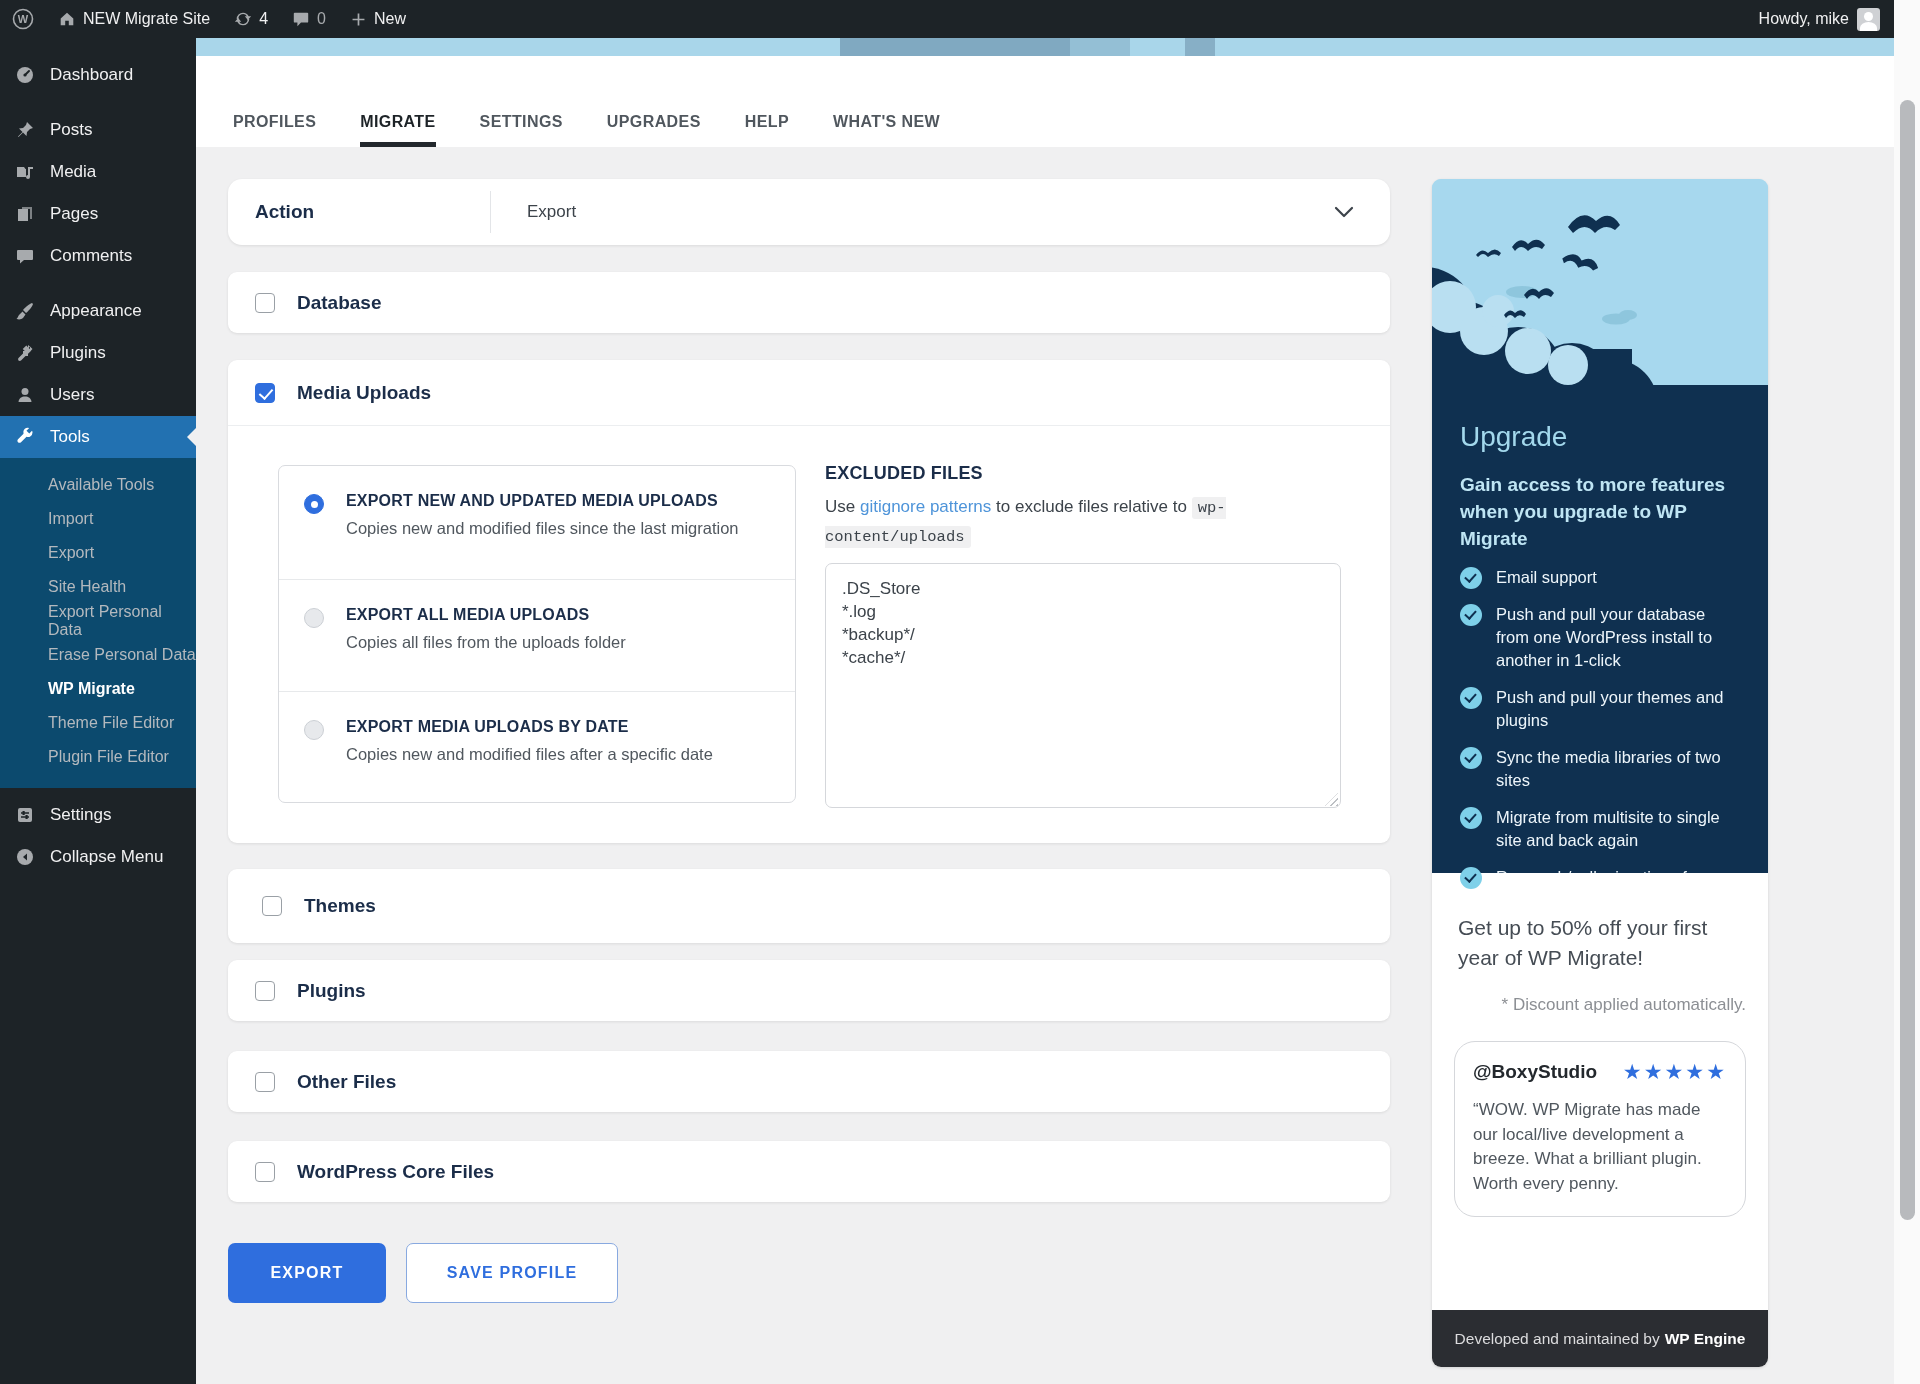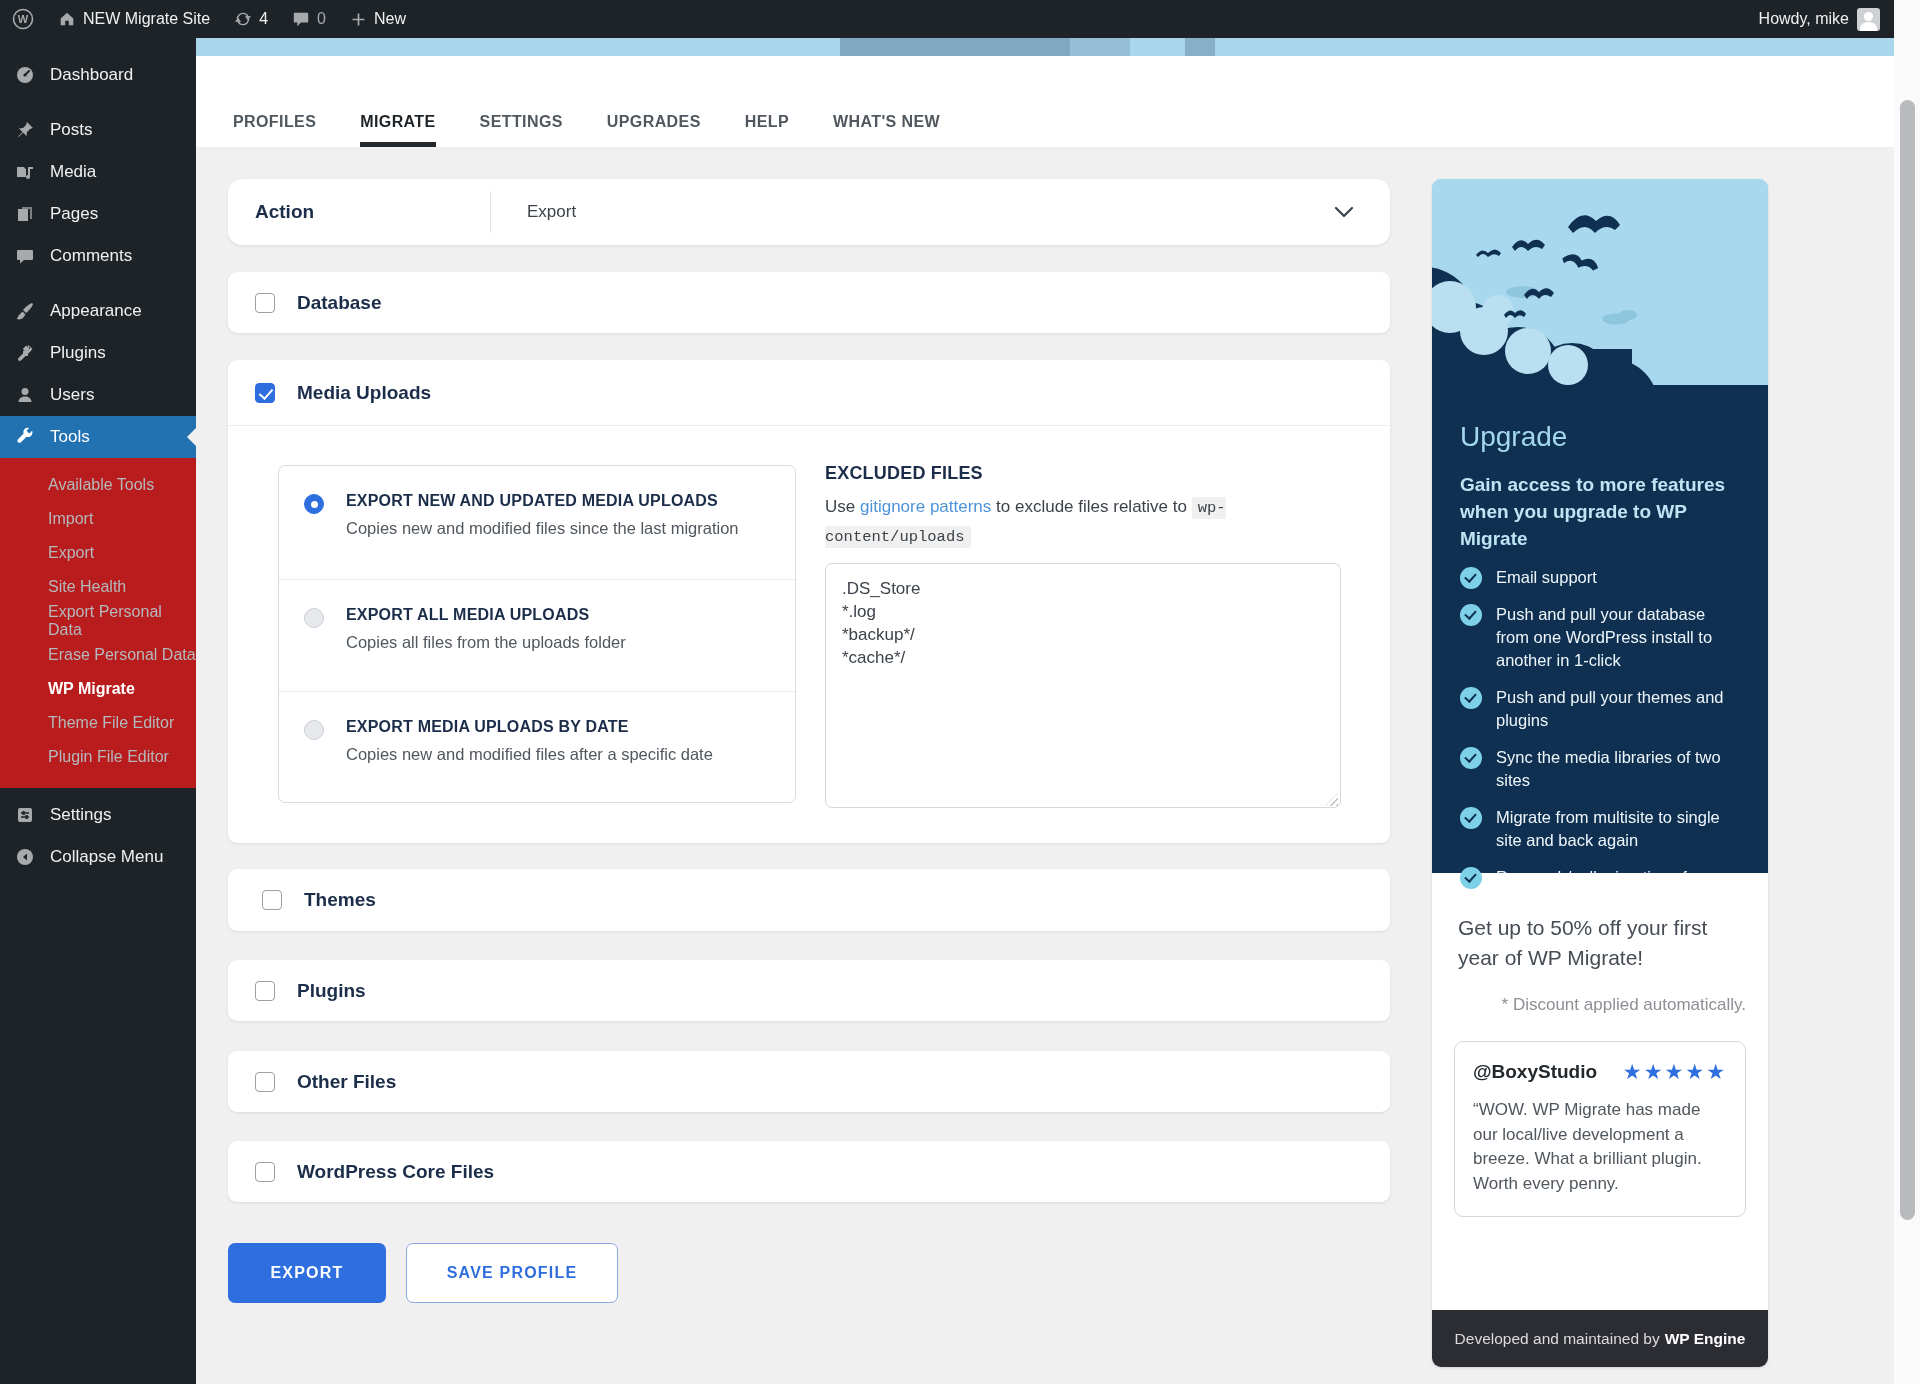--- a/index.html
+++ b/index.html
@@ -22,21 +22,21 @@
   .sidebar { position:absolute; left:0; top:38px; width:196px; height:1346px; background:#1d2327; z-index:20; }
   .menu { padding-top:16px; }
   .m-item { height:42px; display:flex; align-items:center; gap:14px; padding-left:14px;
     color:#f0f0f1; font-size:17px; cursor:pointer; position:relative; }
   .m-item .ico { width:22px; display:inline-flex; justify-content:center; color:#a7aaad; }
   .m-gap { height:13px; }
   .m-item.active-parent { background:#2271b1; color:#fff; }
   .m-item.active-parent .ico { color:#fff; }
   .m-item.active-parent::after { content:""; position:absolute; right:0; top:50%; margin-top:-9px;
     border:9px solid transparent; border-right-color:#f0f0f1; }
-  .submenu { background:#b91c1c; padding:10px 0 14px 0; }
+  .submenu { background:#0c4a6e; padding:10px 0 14px 0; }
   .sm-item { height:34px; display:flex; align-items:center; padding-left:48px; color:#b4b9be; font-size:16px; cursor:pointer; }
   .sm-item.current { color:#fff; font-weight:700; }
 
   
   .top-strip { position:absolute; left:196px; top:38px; width:1698px; height:18px; background:#a9d6ea; z-index:5; }
   .strip-seg { position:absolute; top:0; height:100%; }
   .tabs-band { position:absolute; left:196px; top:56px; width:1698px; height:91px; background:#fff; z-index:5; }
   .tabs { position:absolute; left:37px; bottom:0; height:50px; display:flex; gap:44px; }
   .tab { display:flex; align-items:center; font-size:16px; font-weight:600; letter-spacing:.4px;
     color:#50575e; cursor:pointer; border-bottom:5px solid transparent; padding-top:4px; }
@@ -103,21 +103,21 @@
   .features { list-style:none; margin-top:14px; }
   .features li { display:flex; gap:14px; margin-bottom:14px; font-size:16.5px; line-height:23px; }
   .chk { flex:none; width:22px; height:22px; border-radius:50%; background:#7ed0e9; position:relative; top:1px; }
   .chk::after { content:""; position:absolute; left:7px; top:4px; width:5px; height:9px;
     border:solid #0f3050; border-width:0 2.4px 2.4px 0; transform:rotate(42deg); }
   .promo-white { flex:1; background:#fff; padding:40px 22px 0 22px; }
   .offer { font-size:21px; line-height:30px; color:#454c54; font-weight:500; padding:0 4px; }
   .cta { display:block; width:100%; height:68px; margin-top:26px; background:#2f6ede; color:#fff;
     border:none; border-radius:7px; font-family:inherit; font-size:17px; font-weight:700; letter-spacing:1.6px; cursor:pointer; }
   .cta-note { margin-top:22px; text-align:right; font-size:17px; color:#8c8f94; }
-  .testimonial { margin-top:26px; border:1px solid #d5d7db; border-radius:9px; padding:18px 18px 20px 18px; }
+  .testimonial { margin-top:26px; border:1px solid #d5d7db; border-radius:21px; padding:18px 18px 20px 18px; }
   .t-head { display:flex; align-items:center; justify-content:space-between; }
   .t-handle { font-size:19px; font-weight:700; color:#23282d; }
   .t-stars { color:#2f6ede; font-size:21px; letter-spacing:2px; }
   .t-quote { margin-top:14px; font-size:17px; line-height:24.5px; color:#50575e; }
   .promo-footer { height:57px; background:#2b2d32; color:#dcdcde; display:flex; align-items:center;
     justify-content:center; font-size:15.5px; flex:none; }
   .promo-footer b { color:#fff; margin-left:5px; }
 
   
   .scroll-strip { position:absolute; right:0; top:0; width:26px; height:1384px; background:#fafafa; z-index:40; }
@@ -363,21 +363,21 @@
     <div class="ta-wrap">
       <textarea class="patterns" spellcheck="false" style="">.DS_Store
 *.log
 *backup*/
 *cache*/</textarea>
       <div class="resize-corner"></div>
     </div>
   </div>
 </div>
 
-<div class="card row-card" style="top:869px; height:62px;padding-left:34px;">
+<div class="card row-card" style="top:869px; height:74px;padding-left:34px;">
   <span class="checkbox"></span>
   <span class="card-label">Themes</span>
 </div>
 <div class="card row-card" style="top:960px;">
   <span class="checkbox"></span>
   <span class="card-label">Plugins</span>
 </div>
 <div class="card row-card" style="top:1051px;">
   <span class="checkbox"></span>
   <span class="card-label">Other Files</span>

